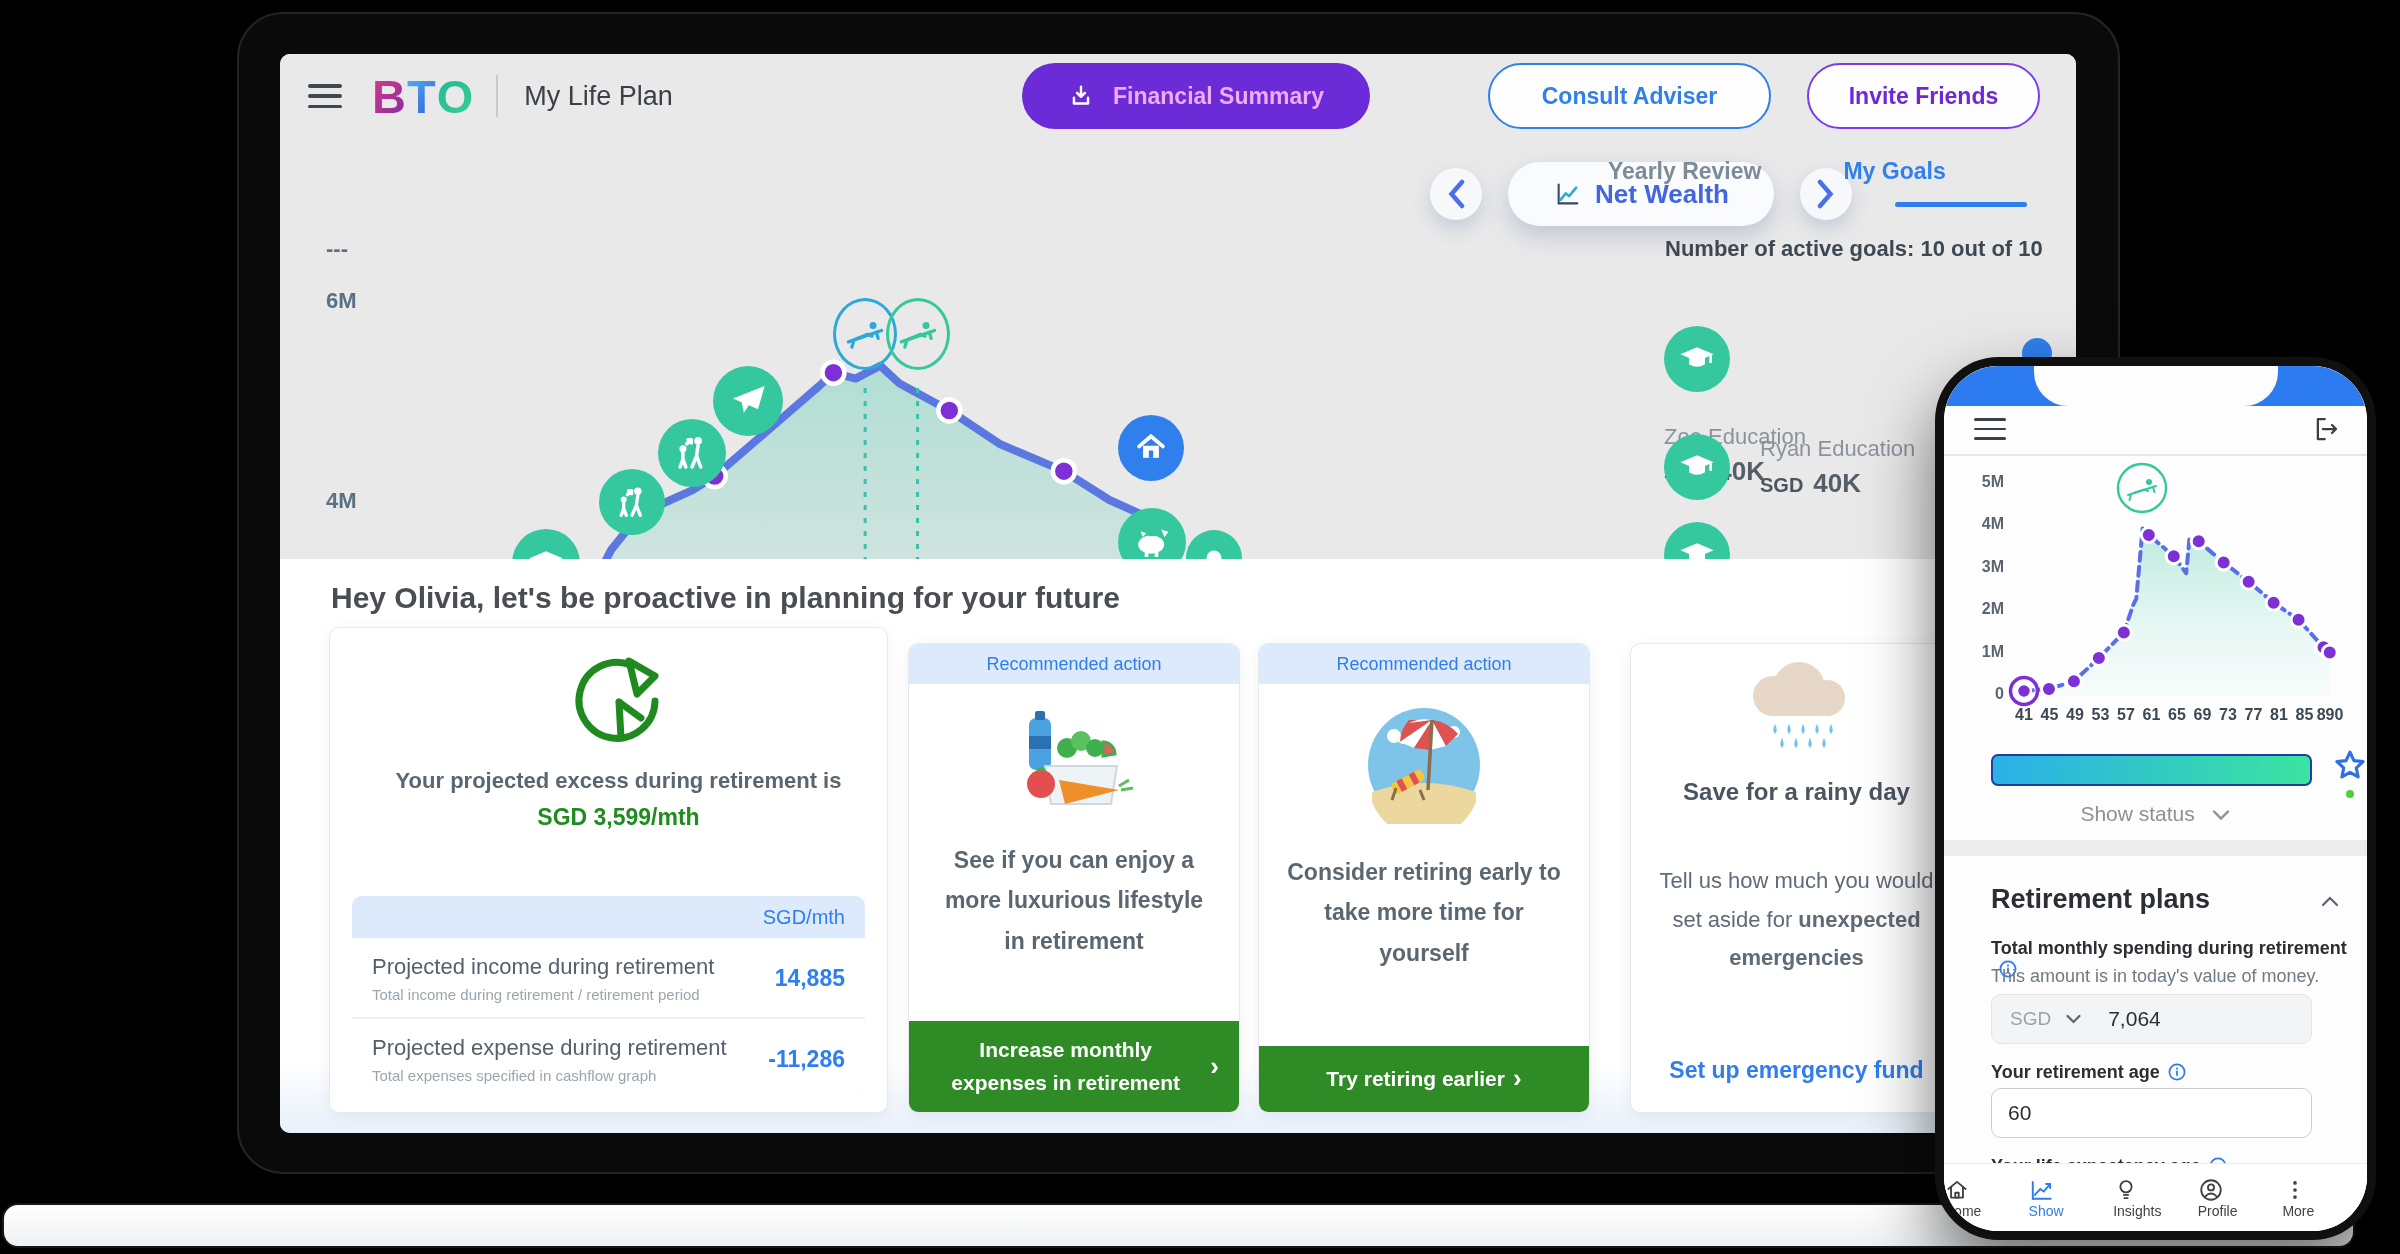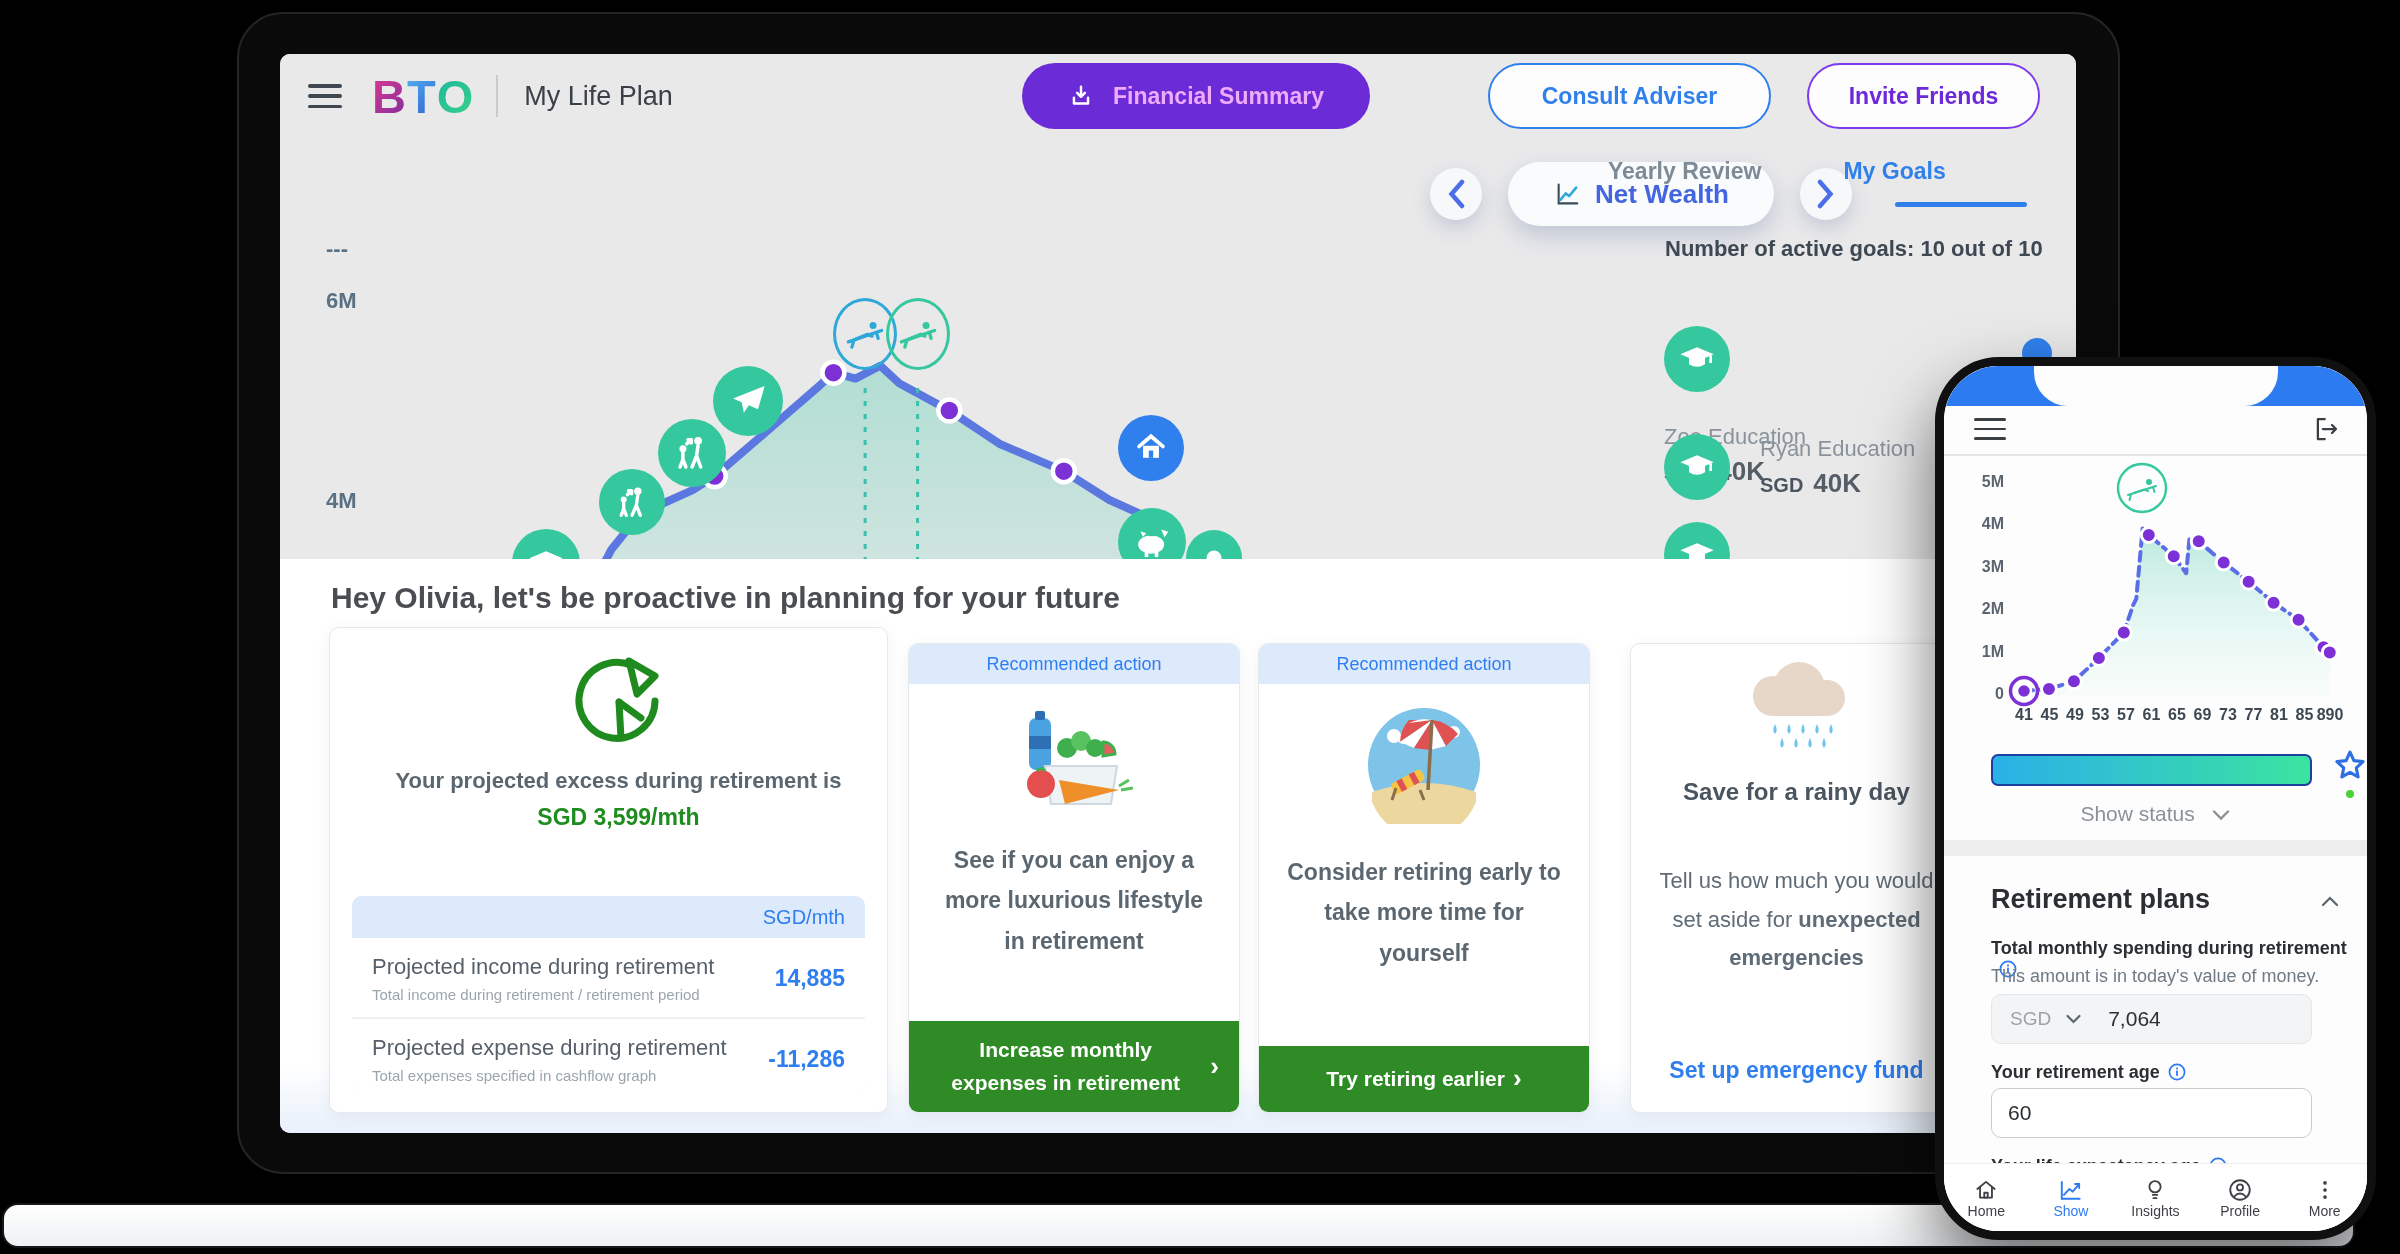--- a/index.html
+++ b/index.html
@@ -123,21 +123,21 @@
     border:1px solid #e3e5e7;border-radius:10px;display:flex;align-items:center;cursor:text;}
   .p-curbox .cur{font-size:19px;color:#9aa3ab;margin-left:18px;}
   .p-curbox svg{margin-left:14px;}
   .p-curbox .val{font-size:21px;color:#2b2f33;margin-left:26px;}
   .p-input{position:absolute;left:47px;top:722px;width:321px;height:50px;background:#fff;
     border:1.5px solid #c9cdd1;border-radius:10px;display:flex;align-items:center;
     font-size:21px;color:#2b2f33;padding-left:16px;cursor:text;}
   .p-label-cut{top:790px;}
   .p-nav{position:absolute;left:0;bottom:0;width:100%;height:68px;background:#fff;border-top:1.5px solid #ececee;
     display:flex;z-index:5;}
-  .p-nav-item{flex:1;display:flex;flex-direction:column;align-items:center;justify-content:center;
+  .p-nav-item{flex:1;display:flex;flex-direction:column;justify-content:center;
     color:#3f3f46;cursor:pointer;}
   .p-nav-item .lbl{font-size:14px;}
   .p-nav-item.active{color:#2f7bf0;}
   .info-ic{display:inline-block;vertical-align:-3px;margin-left:8px;}
   .tickx{font-size:16px;font-weight:bold;fill:#3d4852;}
   .ticky{font-size:16px;font-weight:bold;fill:#5a6570;}
 </style>
 </head>
 <body>
 

